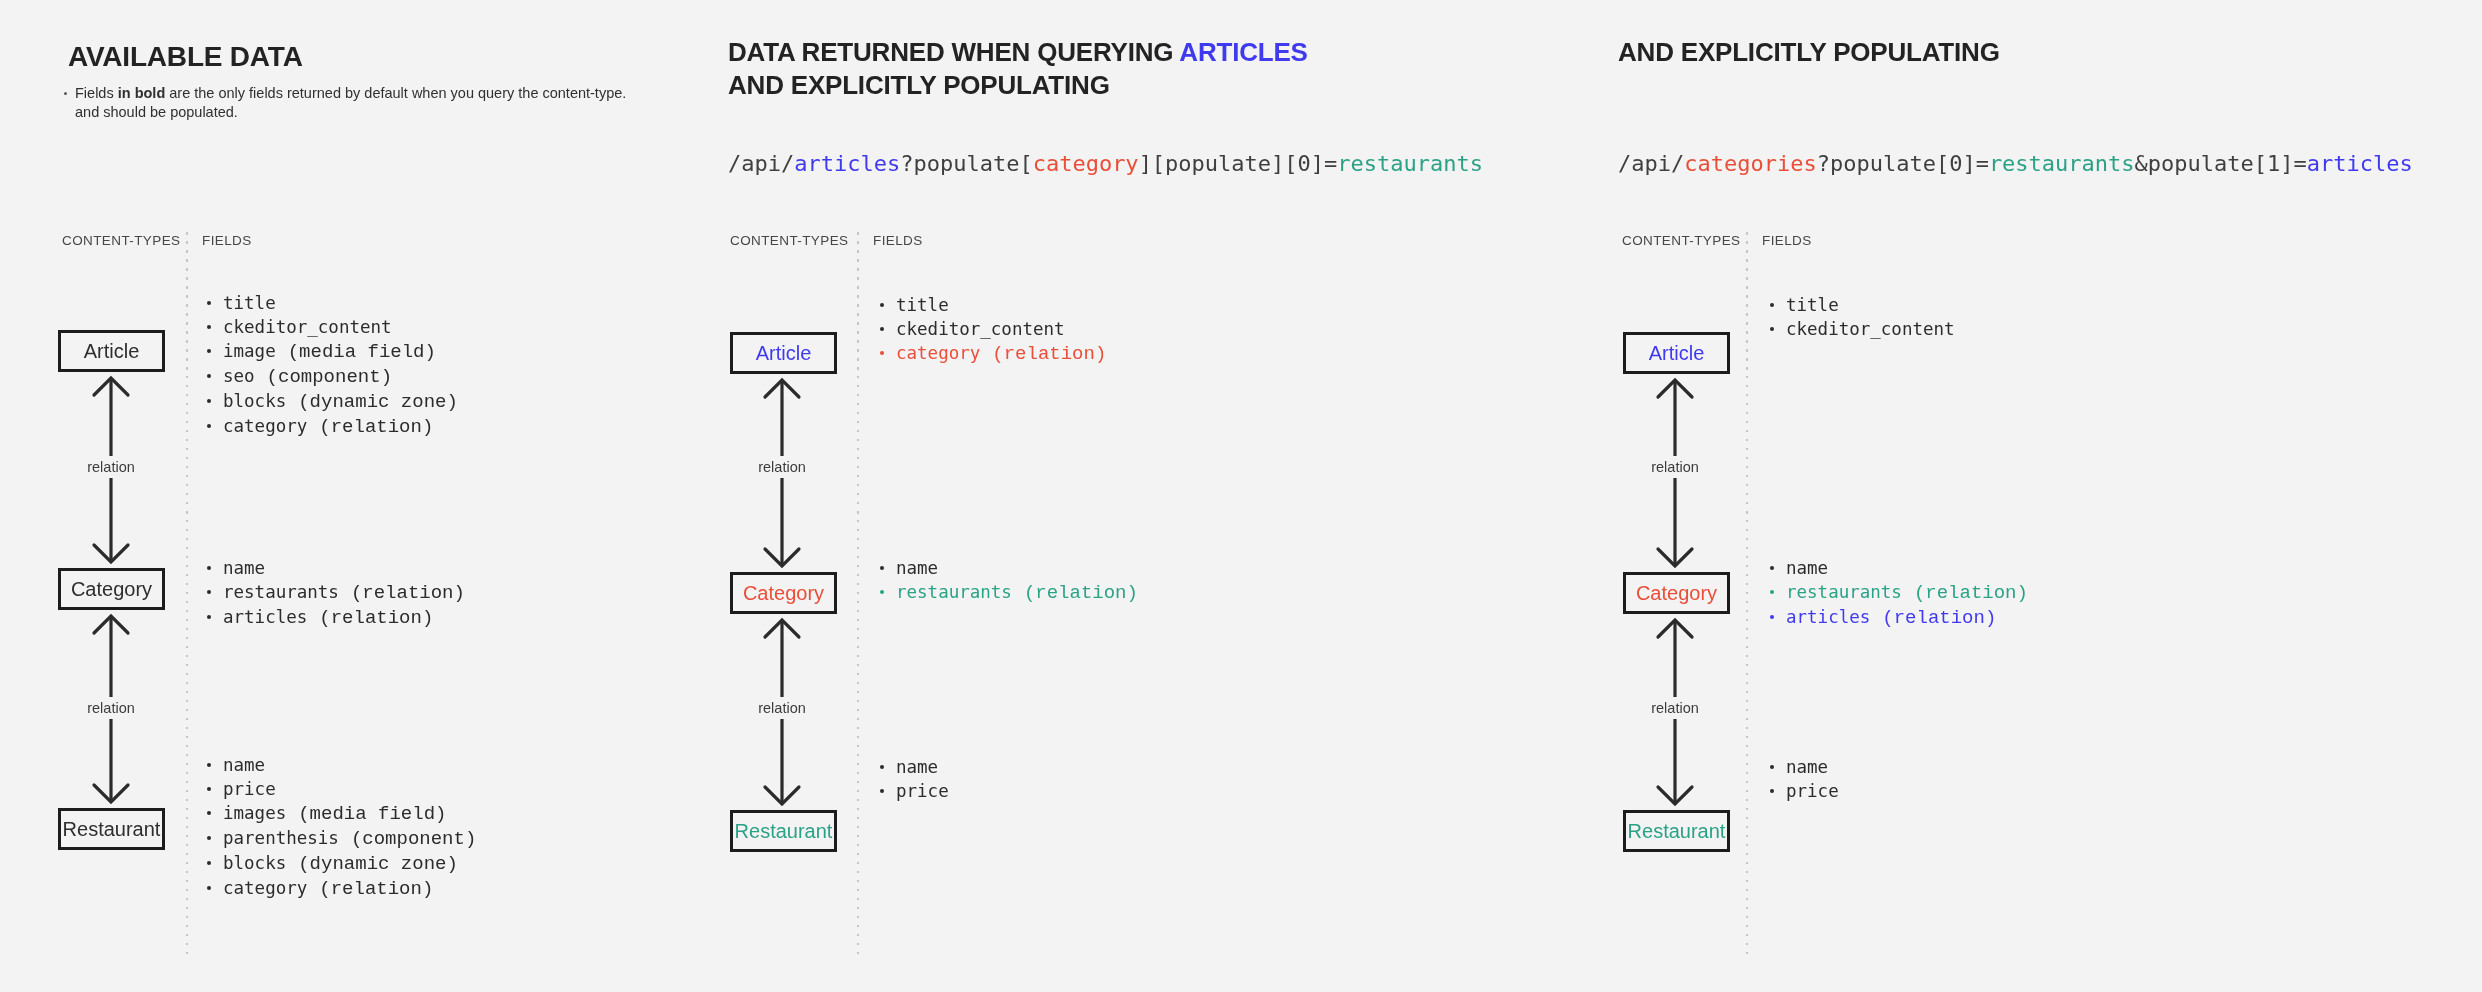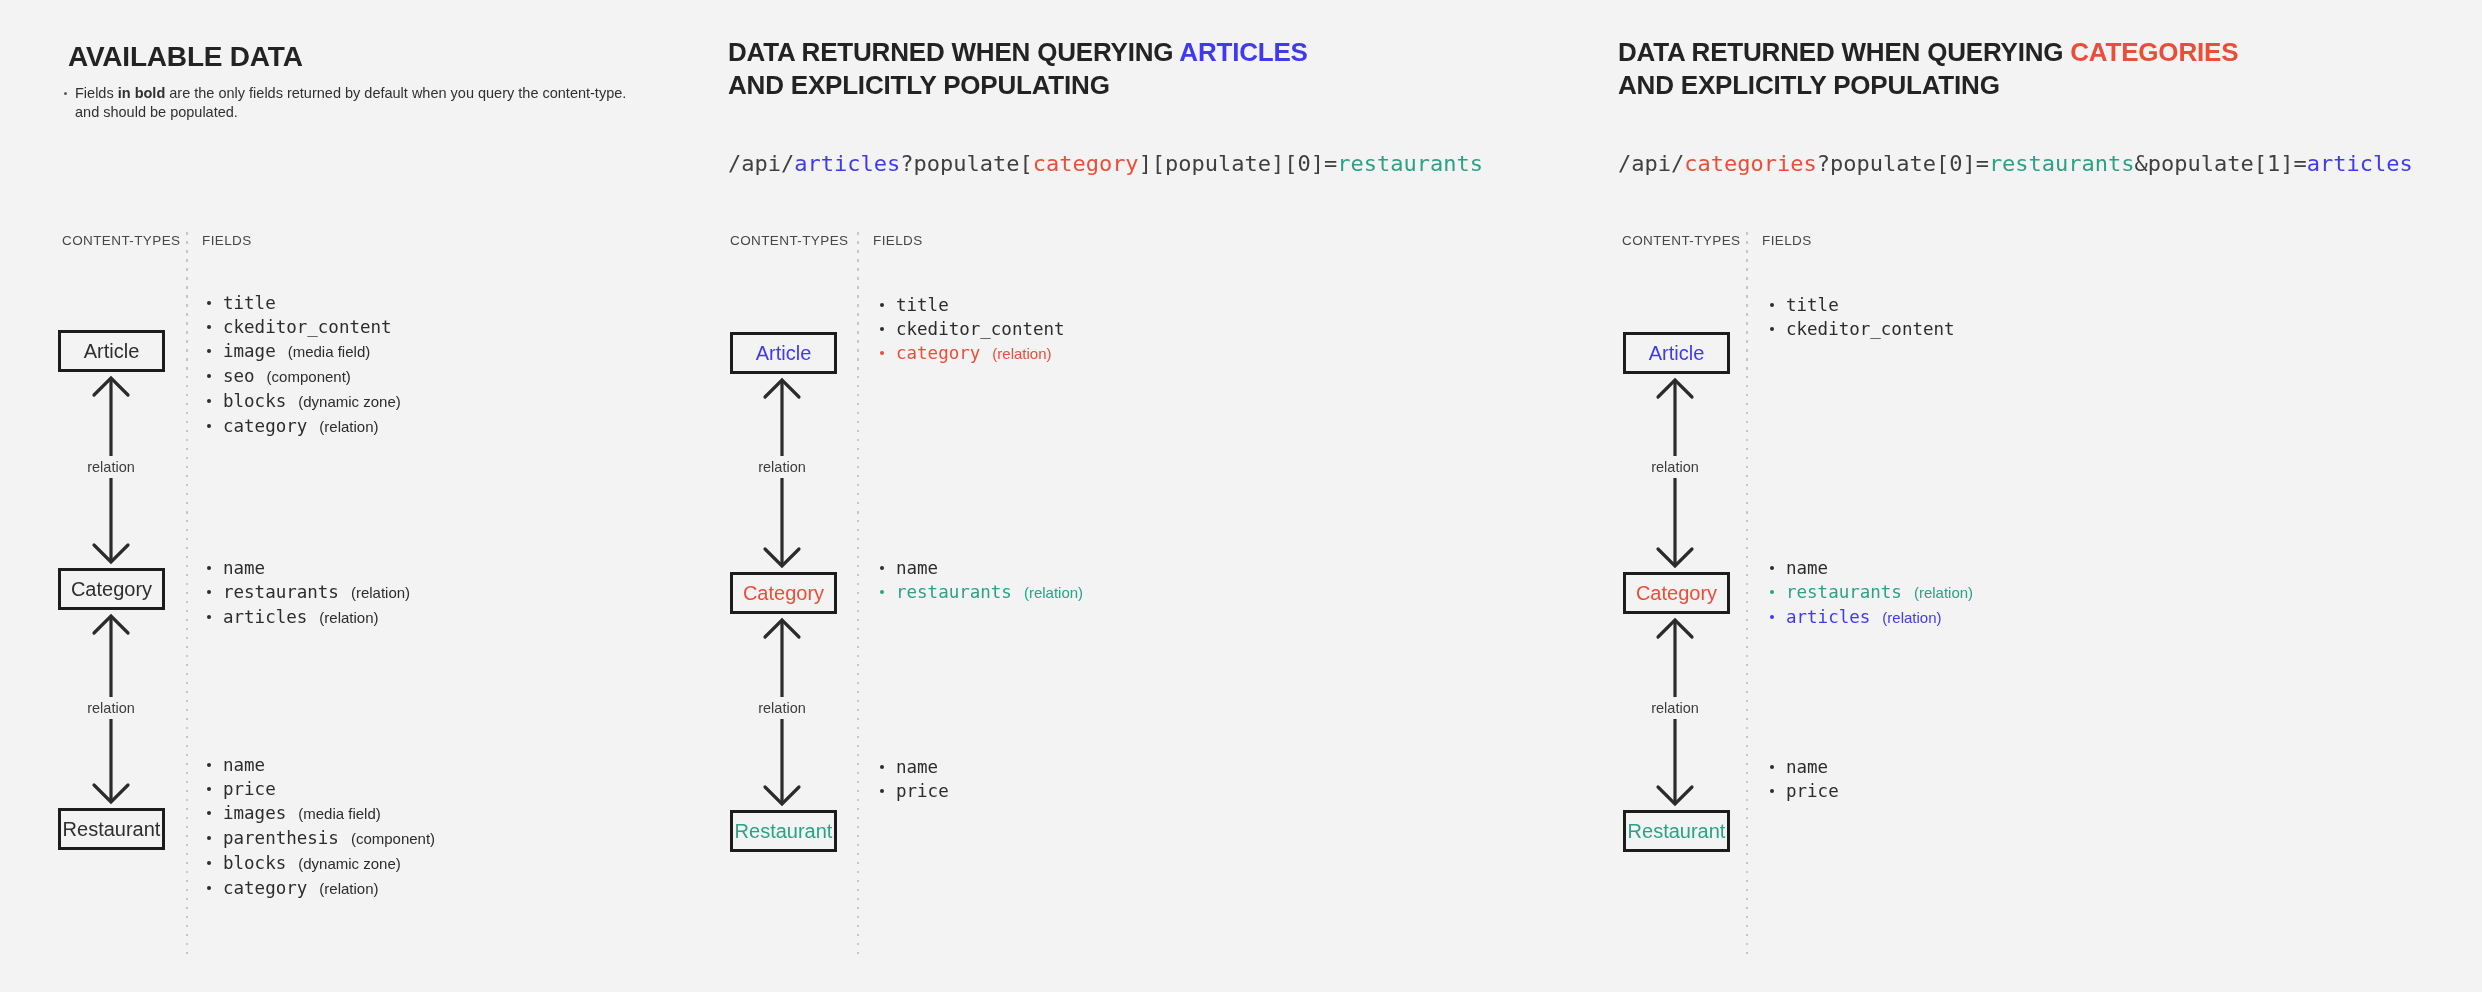--- a/index.html
+++ b/index.html
@@ -33,21 +33,21 @@
 
   .rel{position:absolute;transform:translate(-50%,-50%);background:#f3f3f3;
        font-size:14.5px;color:#3c3c3c;padding:3px 6px;white-space:nowrap;}
 
   .fields{position:absolute;font-size:17.5px;line-height:24px;color:#2c2c2c;}
   .fi{position:relative;padding-left:18px;display:flex;align-items:baseline;white-space:nowrap;}
   .fi::before{content:"";position:absolute;left:2px;top:10px;width:4px;height:4px;
               border-radius:50%;background:currentColor;}
   .fname{font-family:"DejaVu Sans Mono","Liberation Mono",monospace;}
   .fw .fname{font-weight:normal;}
-  .ann{font-family:Liberation Sans, sans-serif;font-size:15px;margin-left:12px;}
+  .ann{font-family:Liberation Mono, monospace;font-size:19px;margin-left:12px;}
   b{font-weight:bold;}
 </style>
 </head>
 <body>
 
 <div class="stage">
 
   <div>
     <div class="ptitle" style="left:68px;top:40px;font-size:28px">
       <div>AVAILABLE DATA</div>
@@ -209,21 +209,20 @@
           <span class="fname">name</span>
         </div>
       <div class="fi fw">
           <span class="fname">price</span>
         </div>
     </div>
   </div>
 
   <div>
     <div class="ptitle" style="left:1618px;top:36px">
-      <div><span>DATA RETURNED WHEN QUERYING </span><span style="color: rgb(234, 78, 56);">CATEGORIES</span></div>
       <div>AND EXPLICITLY POPULATING</div>
     </div>
 
     <div class="url" style="left:1618px;top:151px"><span>/api/</span><span style="color: rgb(234, 78, 56);">categories</span><span>?populate[0]=</span><span style="color: rgb(42, 162, 134);">restaurants</span><span>&amp;populate[1]=</span><span style="color: rgb(64, 58, 238);">articles</span></div>
 
     <div class="colhead" style="left:1622px;top:233px">CONTENT-TYPES</div>
     <div class="colhead" style="left:1762px;top:233px">FIELDS</div>
     <div class="vdots" style="left:1746px;top:232px;height:726px"></div>
 
     <div class="ctbox" style="left:1623px;top:332px">

